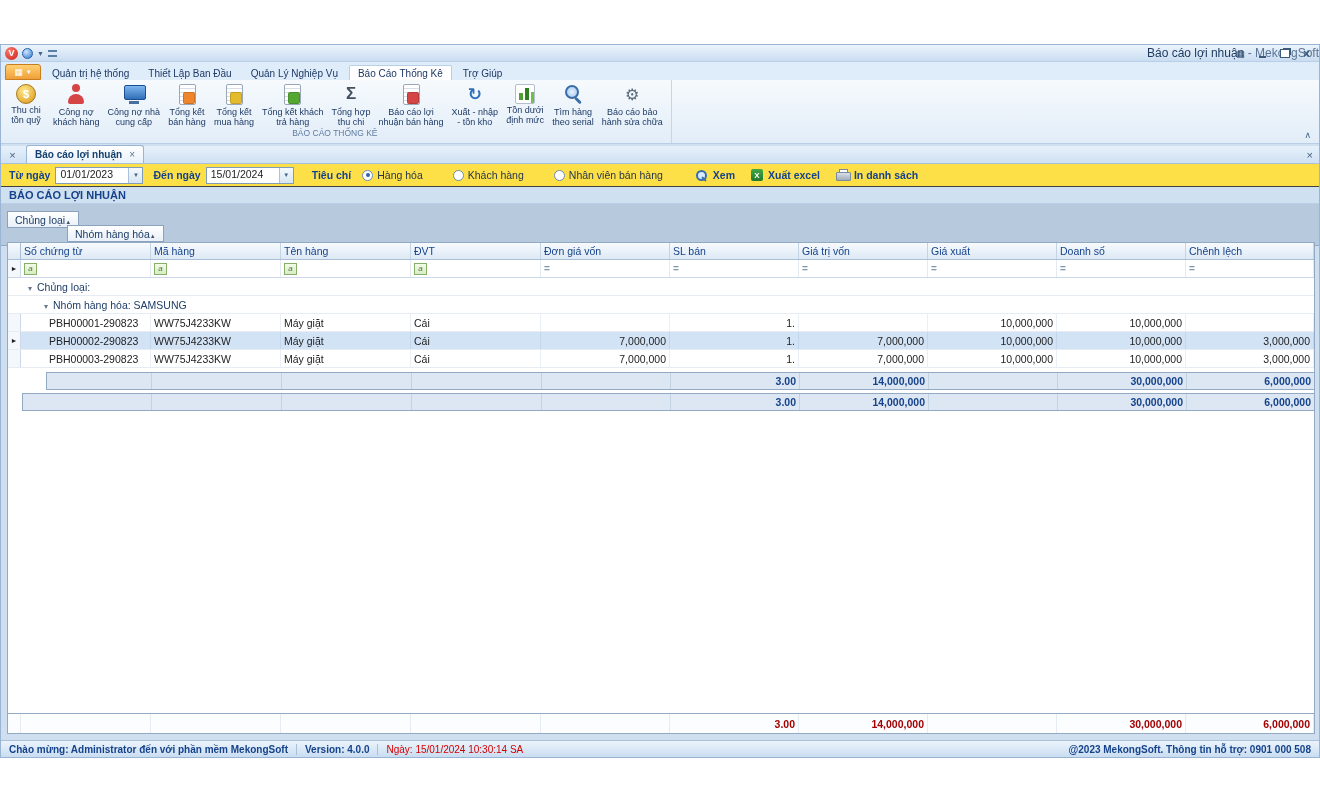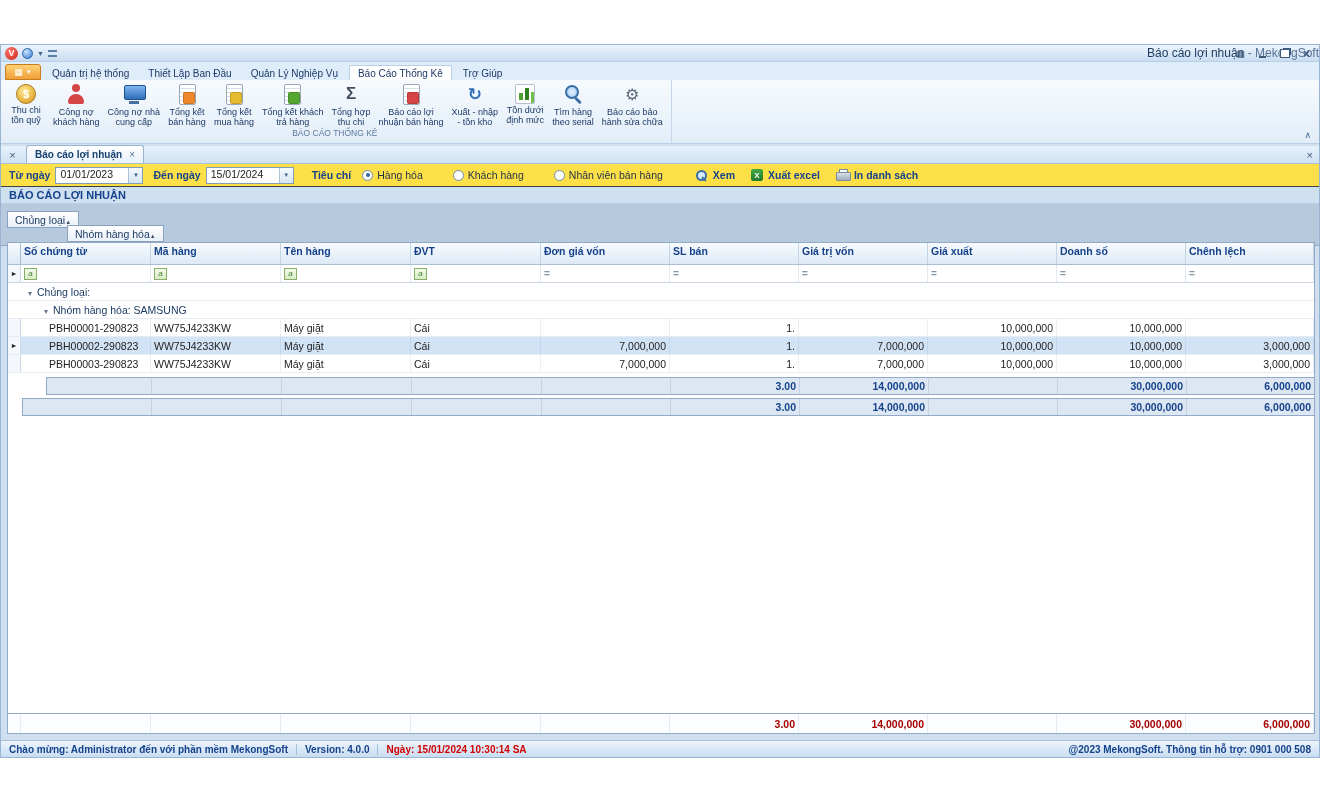--- a/index.html
+++ b/index.html
@@ -113,22 +113,22 @@
     display:flex;align-items:center;padding:0 7px;font-size:10.5px;color:#1d3c66}
   .chip .sort::after{content:"▲";font-size:6px;color:#41546b}
   .chip1{left:6px;top:7px}
   .chip2{left:66px;top:21px}
 
   
   .grid{position:absolute;left:6px;top:197px;width:1308px;height:492px;background:#fff;border:1px solid #93aac4;
     display:flex;flex-direction:column;font-size:10.5px}
   .w0{width:130px}.w1{width:130px}.w2{width:130px}.w3{width:130px}.w4{width:129px}
   .w5{width:129px}.w6{width:129px}.w7{width:129px}.w8{width:129px}.w9{flex:1}
-  .g-header{display:flex;height:22px;background:linear-gradient(#f7fafd,#dde9f5);border-bottom:1px solid #a8bfd6;
-    font-weight:bold;color:#15428b;flex:none}
+  .g-header{display:flex;height:17px;background:linear-gradient(#f7fafd,#dde9f5);border-bottom:1px solid #a8bfd6;
+    font-weight:normal;color:#15428b;flex:none}
   .ind{width:13px;flex:none;border-right:1px solid #a8bfd6;background:linear-gradient(#f7fafd,#dde9f5)}
   .hcell{border-right:1px solid #c3d4e5;padding:2px 3px;overflow:hidden;white-space:nowrap}
   .g-filter{display:flex;height:18px;border-bottom:1px solid #ccd8e5;background:#fff;flex:none}
   .ind2{width:13px;flex:none;border-right:1px solid #ccd8e5;display:flex;align-items:center;justify-content:center;
     font-size:7px;color:#222;background:#f4f8fc}
   .fcell{border-right:1px solid #e3eaf2;display:flex;align-items:center;padding-left:3px}
   .af-text{width:13px;height:12px;border:1px solid #86b06a;background:linear-gradient(#f3fae9,#d9ecc4);
     color:#3f7d2f;display:flex;align-items:center;justify-content:center;font-style:italic}
   .af-text::after{content:"a";font-size:8px}
   .af-num{color:#7e96a8;font-weight:bold;font-size:10px}
@@ -156,21 +156,21 @@
   .g-footer{height:20px;border-top:1px solid #93aac4;background:#fbfdff;display:flex;align-items:stretch;
     font-weight:bold;color:#a40000;flex:none}
   .ftcell{display:flex;align-items:center;justify-content:flex-end;padding:0 3px;border-right:1px solid #e6ecf3;overflow:hidden;white-space:nowrap}
   .ind3{width:13px;flex:none;border-right:1px solid #e6ecf3}
 
   
   .statusbar{position:absolute;left:0;right:0;bottom:0;height:17px;background:linear-gradient(#ecf4fc,#c9ddf1);
     border-top:1px solid #a9c0d9;display:flex;align-items:center;font-size:10px;color:#15428b;padding:0 8px}
   .sb-sep{width:1px;height:11px;background:#a9c0d9;margin:0 8px;flex:none}
   .sb-b{font-weight:bold;white-space:nowrap}
-  .sb-date{color:#d20000;font-weight:bold;white-space:nowrap}
+  .sb-date{color:#d20000;font-weight:normal;white-space:nowrap}
   .sb-right{margin-left:auto;font-weight:bold;white-space:nowrap}
 </style>
 </head>
 <body>
 
 <div class="app">
 
   <div class="titlebar">
     <div class="tb-left">
       <span class="v-logo">V</span>

